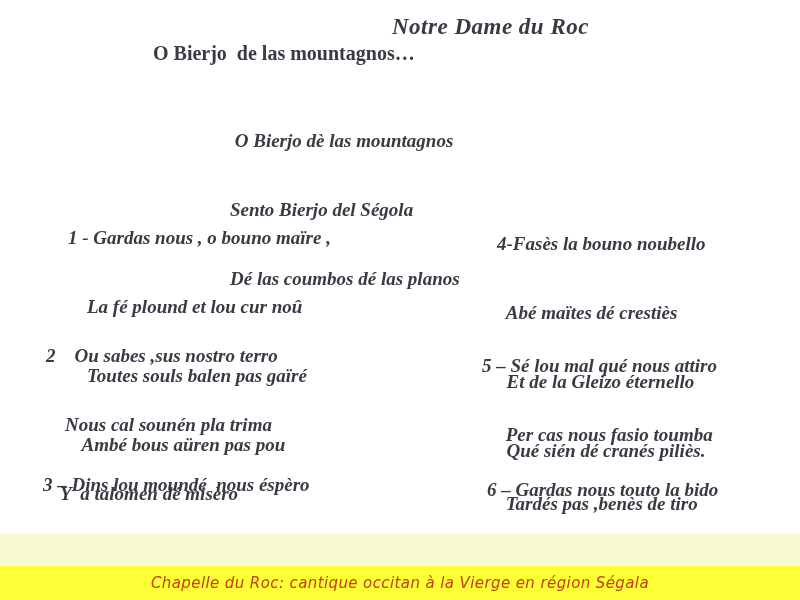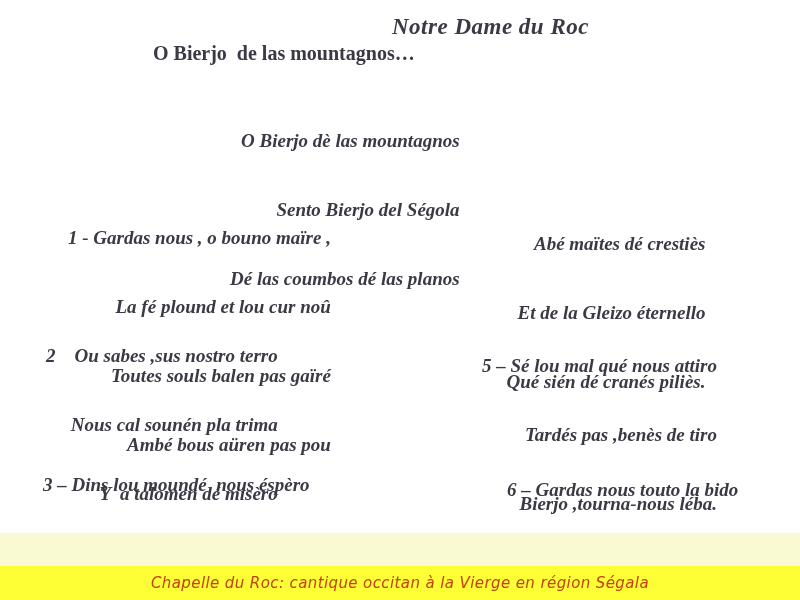--- a/index.html
+++ b/index.html
@@ -34,21 +34,20 @@
     font-weight: bold;
     white-space: pre;
   }
   .stanza {
     position: absolute;
     font-size: 19px;
     font-weight: bold;
     font-style: italic;
     line-height: 23px;
     white-space: pre;
-    text-align: right;
   }
   .stanza .line { white-space: pre; }
   #refrain  { left: 230px; top: 83px; }
   #verse-1  { left: 44px;  top: 180px; margin-left: 24px; }
   #verse-2  { left: 46px;  top: 298px; }
   #verse-3  { left: 43px;  top: 427px; }
   #verse-4  { left: 497px; top: 186px; }
   #verse-5  { left: 482px; top: 308px; }
   #verse-6  { left: 487px; top: 432px; }
   .band-pale {
@@ -104,27 +103,29 @@
   </div>
 
   <div class="stanza" id="verse-3">
     <div class="line">3 – Dins lou moundé  nous éspèro</div>
     <div class="line">      La missou qué léu bendro</div>
     
     
   </div>
 
   <div class="stanza" id="verse-4">
+    <div class="line">4-Fasès la bouno noubello</div>
     <div class="line">  Abé maïtes dé crestiès</div>
     <div class="line">  Et de la Gleizo éternello</div>
     <div class="line">  Qué sién dé cranés piliès.</div>
   </div>
 
   <div class="stanza" id="verse-5">
     <div class="line">5 – Sé lou mal qué nous attiro</div>
+    <div class="line">     Per cas nous fasio toumba</div>
     <div class="line">     Tardés pas ,benès de tiro</div>
     <div class="line">      Bierjo ,tourna-nous léba.</div>
   </div>
 
   <div class="stanza" id="verse-6">
     <div class="line">6 – Gardas nous touto la bido</div>
     <div class="line">    Gardas –nous dusquà la mort</div>
     
     
   </div>

